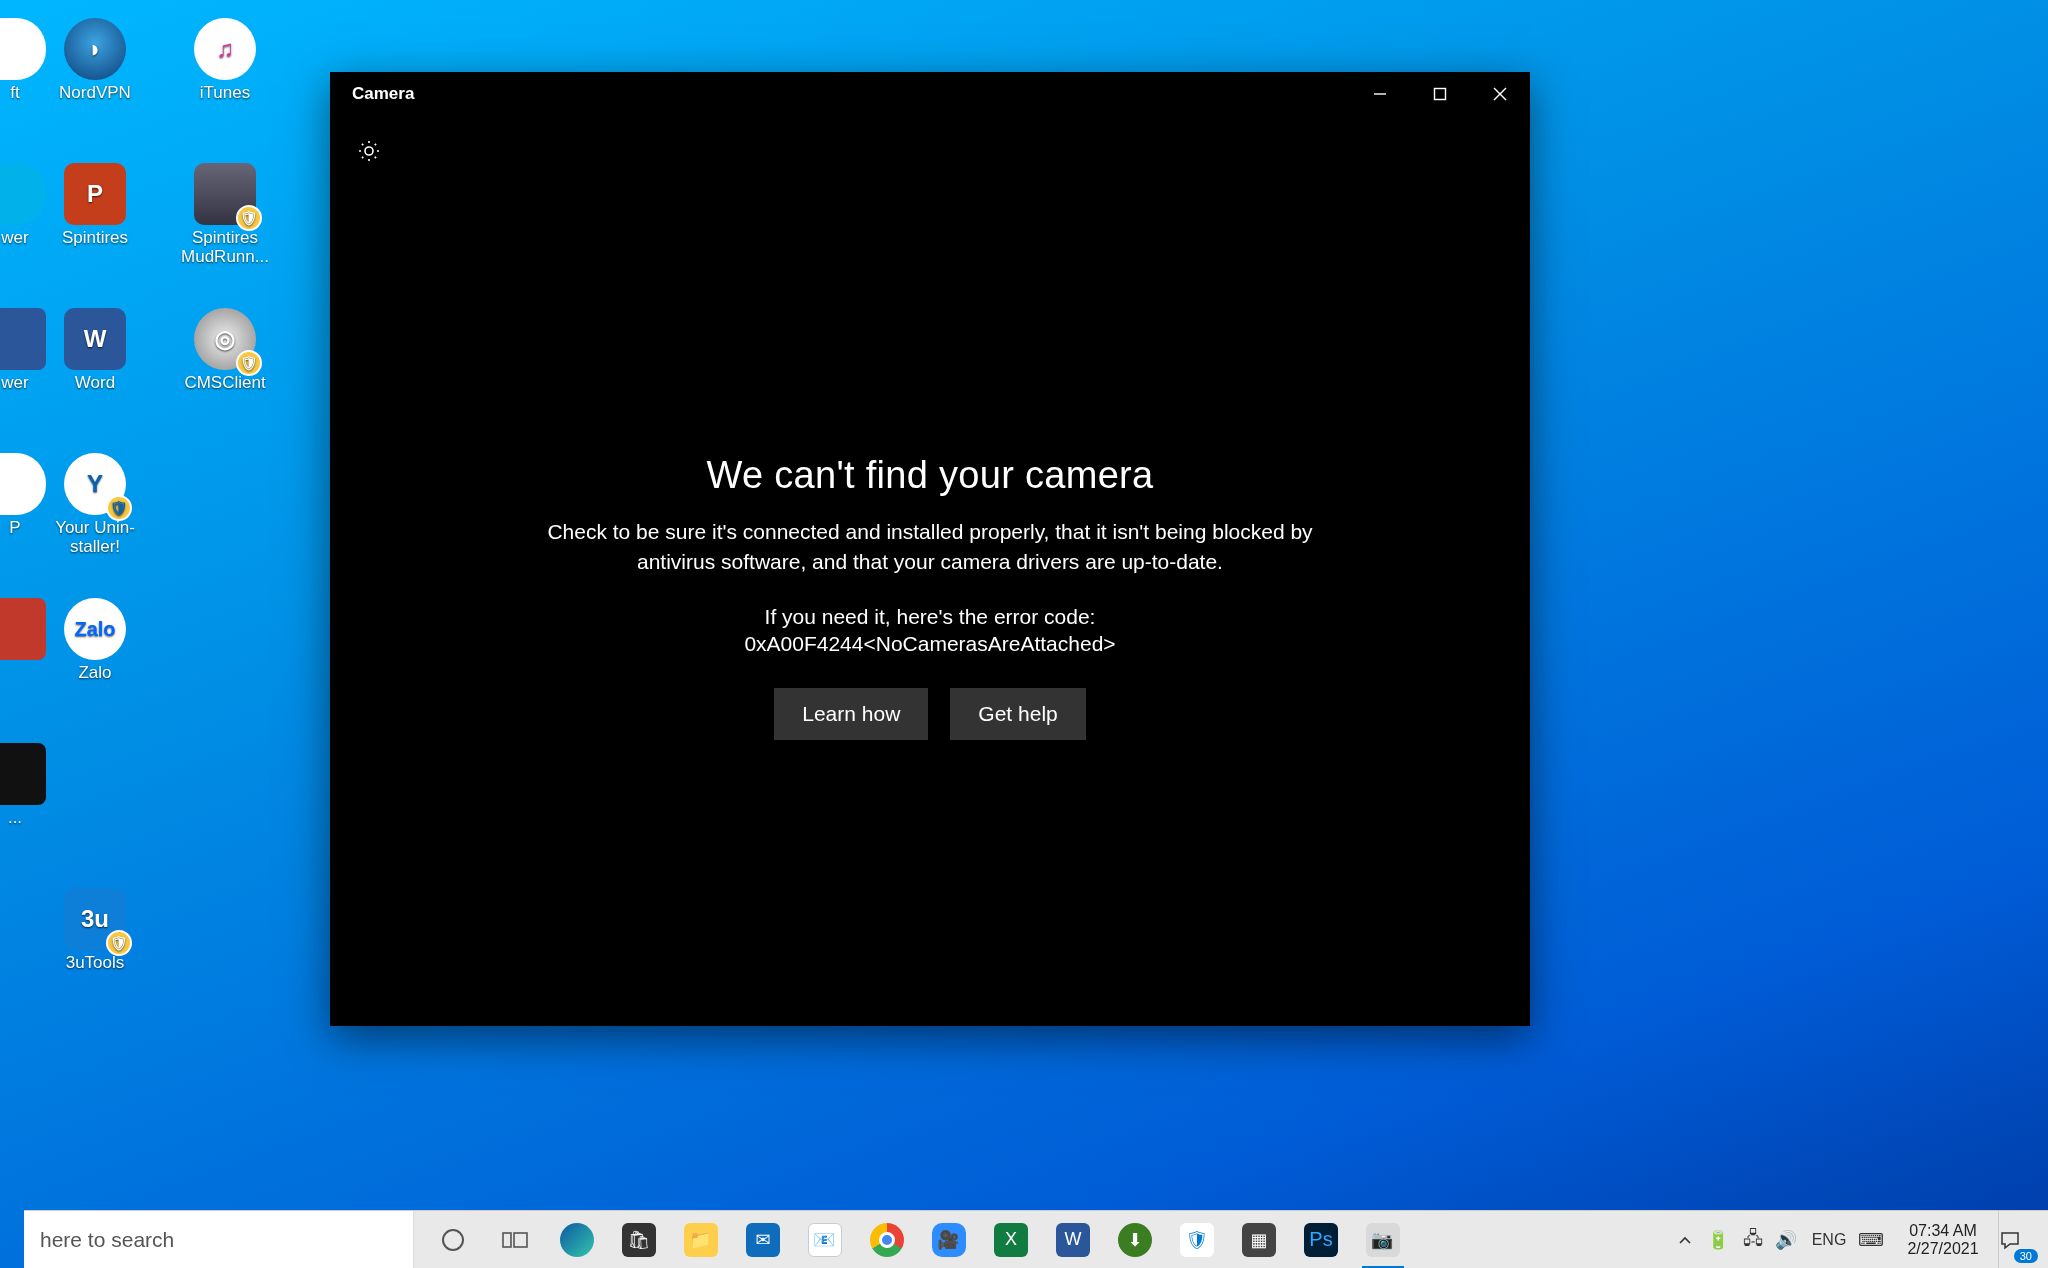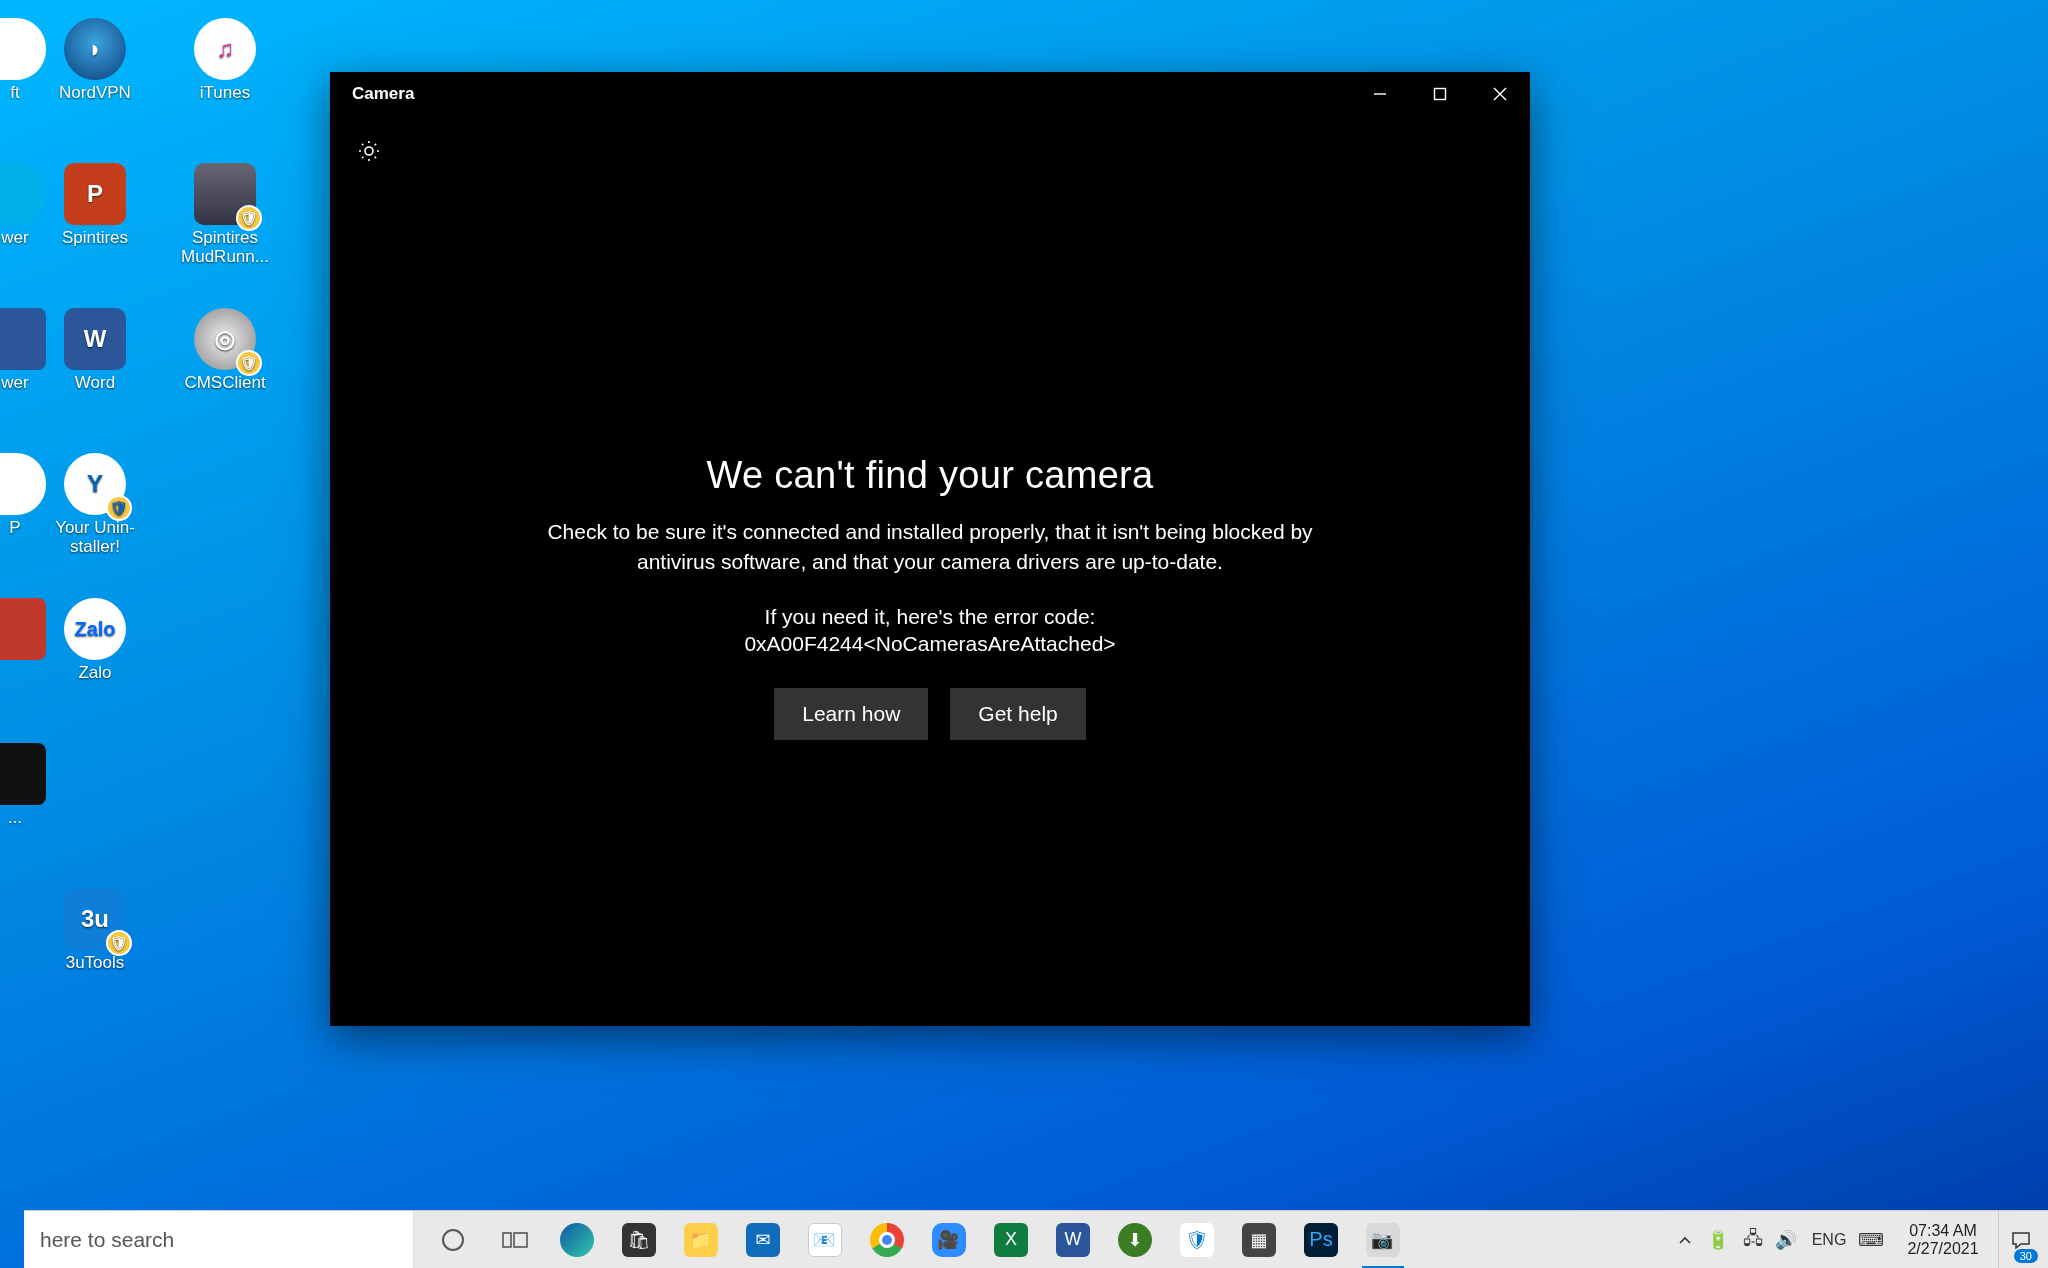--- a/index.html
+++ b/index.html
@@ -60,21 +60,21 @@
     display:flex; align-items:center; color:#222;margin-left:24px;
   }
   .searchbox{ height:58px; width:390px; background:#fff; border-right:1px solid #ddd; display:flex; align-items:center; padding:0 16px; font-size:21px; color:#555; cursor:text;}
   .tb-icons{ display:flex; align-items:center; height:100%; margin-left:8px; gap:0; }
   .tb{ width:62px; height:58px; display:flex; align-items:center; justify-content:center; cursor:pointer; position:relative;}
   .tb.active::after{ content:""; position:absolute; bottom:0; left:10px; right:10px; height:3px; background:#0078d7; }
   .sq{ width:34px; height:34px; border-radius:6px; display:flex; align-items:center; justify-content:center; font-size:18px; color:#fff; }
   .tray{ margin-left:auto; display:flex; align-items:center; height:100%; padding-right:6px; }
   .tr{ width:34px; height:58px; display:flex; align-items:center; justify-content:center; cursor:pointer; font-size:18px; color:#333;}
   .clock{ width:110px; text-align:center; font-size:16px; line-height:1.1; cursor:pointer; }
-  .showdesk{ width:44px; height:58px; display:flex; align-items:center; justify-content:center; border-left:1px solid #ccc; cursor:pointer; position:relative;}
+  .showdesk{ width:44px; height:58px; display:flex; align-items:center; border-left:1px solid #ccc; cursor:pointer; position:relative;}
   .badge{ position:absolute; bottom:6px; right:4px; background:#0078d7; color:#fff; border-radius:10px; font-size:11px; padding:1px 6px;}
 </style>
 </head>
 <body>
 
 <div class="desktop">
 
   <div class="icon-grid">
     <div class="icon-row">
       <div class="di" style="width:30px;">

